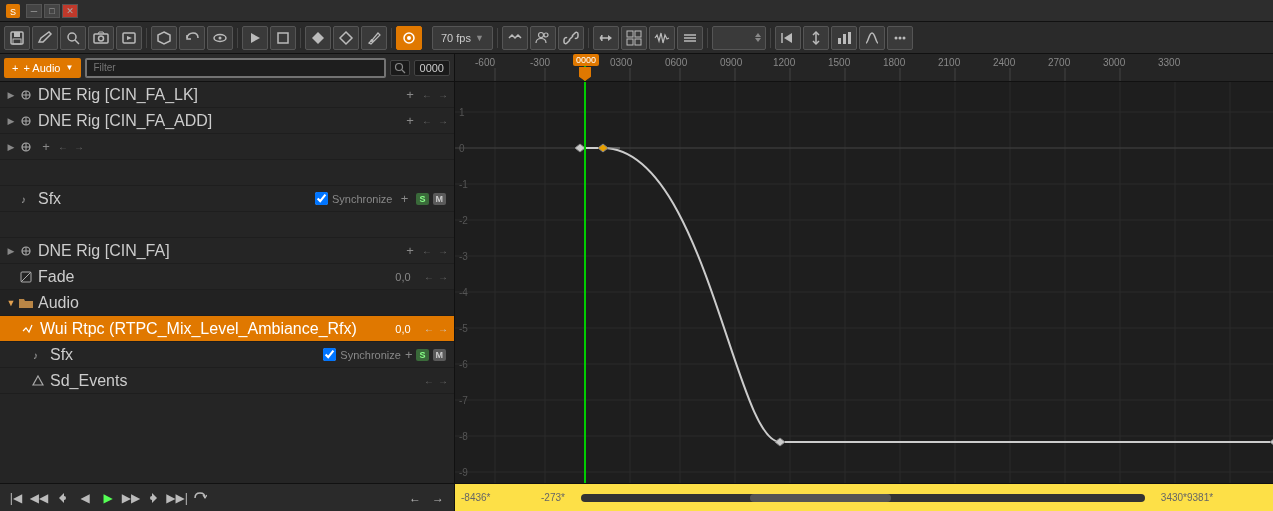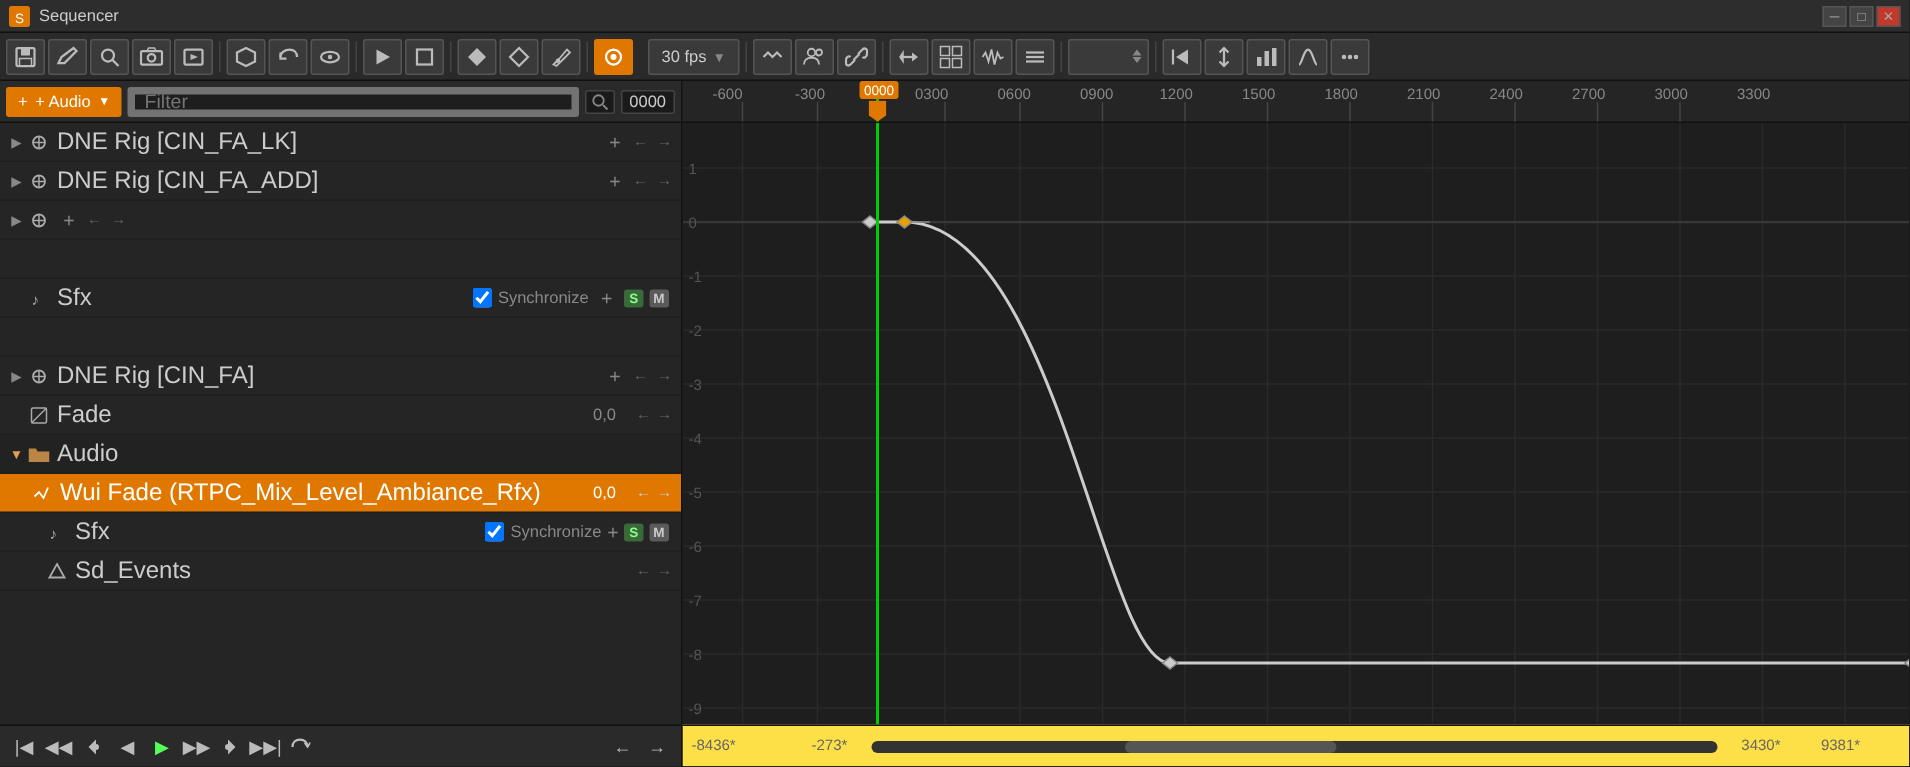--- a/index.html
+++ b/index.html
@@ -117,23 +117,23 @@
       color: #fff;
       font-size: 11px;
       padding: 2px 8px;
       border-radius: 2px;
       cursor: pointer;
       height: 20px;
     }
     .search-box {
       flex: 1;
       background: #1e1e1e;
-      border: 5px solid #737373;
+      border: 2px solid #737373;
       color: #ccc;
-      font-size: 13px;
+      font-size: 10px;
       height: 20px;
       padding: 0 6px;
       border-radius: 2px;
     }
     .timecode-badge {
       background: #1a1a1a;
       border: 1px solid #444;
       color: #ccc;
       font-size: 11px;
       padding: 1px 5px;
@@ -285,21 +285,21 @@
     }
     .scroll-info-left {
       color: #666;
       font-size: 10px;
       width: 80px;
     }
     .scroll-info-right {
       color: #666;
       font-size: 10px;
       width: 80px;
-      text-align: center;
+      text-align: left;
       margin-left: auto;
     }
     .scrollbar-track {
       flex: 1;
       height: 8px;
       background: #333;
       border-radius: 4px;
       margin: 0 8px;
       position: relative;
     }
@@ -315,21 +315,20 @@
 </head>
 <body>
 
 <div class="title-bar">
   <div class="title-bar-icon">
     <svg width="14" height="14" viewBox="0 0 14 14">
         <rect width="14" height="14" rx="2" fill="#e07800"></rect>
         <text x="7" y="11" text-anchor="middle" font-size="9" fill="white">S</text>
       </svg>
   </div>
-  <span class="title-bar-title">Sequencer</span>
   <div class="title-bar-controls">
     <div class="tb-btn">─</div>
     <div class="tb-btn">□</div>
     <div class="tb-btn close">✕</div>
   </div>
 </div>
 
 <div class="toolbar">
   <div class="toolbar-btn" title="Save">
     <svg width="16" height="16" viewBox="0 0 16 16">
@@ -410,21 +409,21 @@
   </div>
   <div class="toolbar-sep"></div>
   <div class="toolbar-btn active">
     <svg width="16" height="16" viewBox="0 0 16 16">
         <circle cx="8" cy="8" r="5" fill="none" stroke="white" stroke-width="1.5"></circle>
         <circle cx="8" cy="8" r="2" fill="white"></circle>
       </svg>
   </div>
   <div style="width:6px"></div>
   <div style="background:#3a3a3a;border:1px solid #555;border-radius:2px;height:24px;display:flex;align-items:center;padding:0 8px;color:#ccc;font-size:11px;cursor:pointer;">
-    <span>30 fps</span>
+    <span>70 fps</span>
     <span style="margin-left:4px;color:#888;font-size:9px;">▼</span>
   </div>
   <div class="toolbar-sep"></div>
   <div class="toolbar-btn">
     <svg width="16" height="16" viewBox="0 0 16 16">
         <path d="M2 8 L5 5 L8 8 L11 5 L14 8" fill="none" stroke="#bbb" stroke-width="1.5"></path>
       </svg>
   </div>
   <div class="toolbar-btn">
     <svg width="16" height="16" viewBox="0 0 16 16">
@@ -645,21 +644,21 @@
         <span class="track-name">Audio</span>
       </div>
 
       <div class="track-row selected">
         <div style="width:16px;"></div>
         <div class="track-icon">
           <svg width="12" height="12" viewBox="0 0 12 12">
               <path d="M1 8 L4 5 L7 9 L10 2" fill="none" stroke="#fff" stroke-width="1.2"></path>
             </svg>
         </div>
-        <span class="track-name">Wui Fade (RTPC_Mix_Level_Ambiance_Rfx)</span>
+        <span class="track-name">Wui Rtpc (RTPC_Mix_Level_Ambiance_Rfx)</span>
         <span class="track-value" style="color:#fff;">0,0</span>
         <div class="track-action-btn" style="color:#ccc;">←</div>
         <div class="track-action-btn" style="color:#ccc;">→</div>
       </div>
 
       <div class="track-row" style="padding-left:16px;">
         <div class="expand-arrow" style="visibility:hidden;">▶</div>
         <div class="track-icon">
           <svg width="12" height="12" viewBox="0 0 12 12">
               <text x="1" y="10" font-size="10" fill="#aaa">♪</text>

